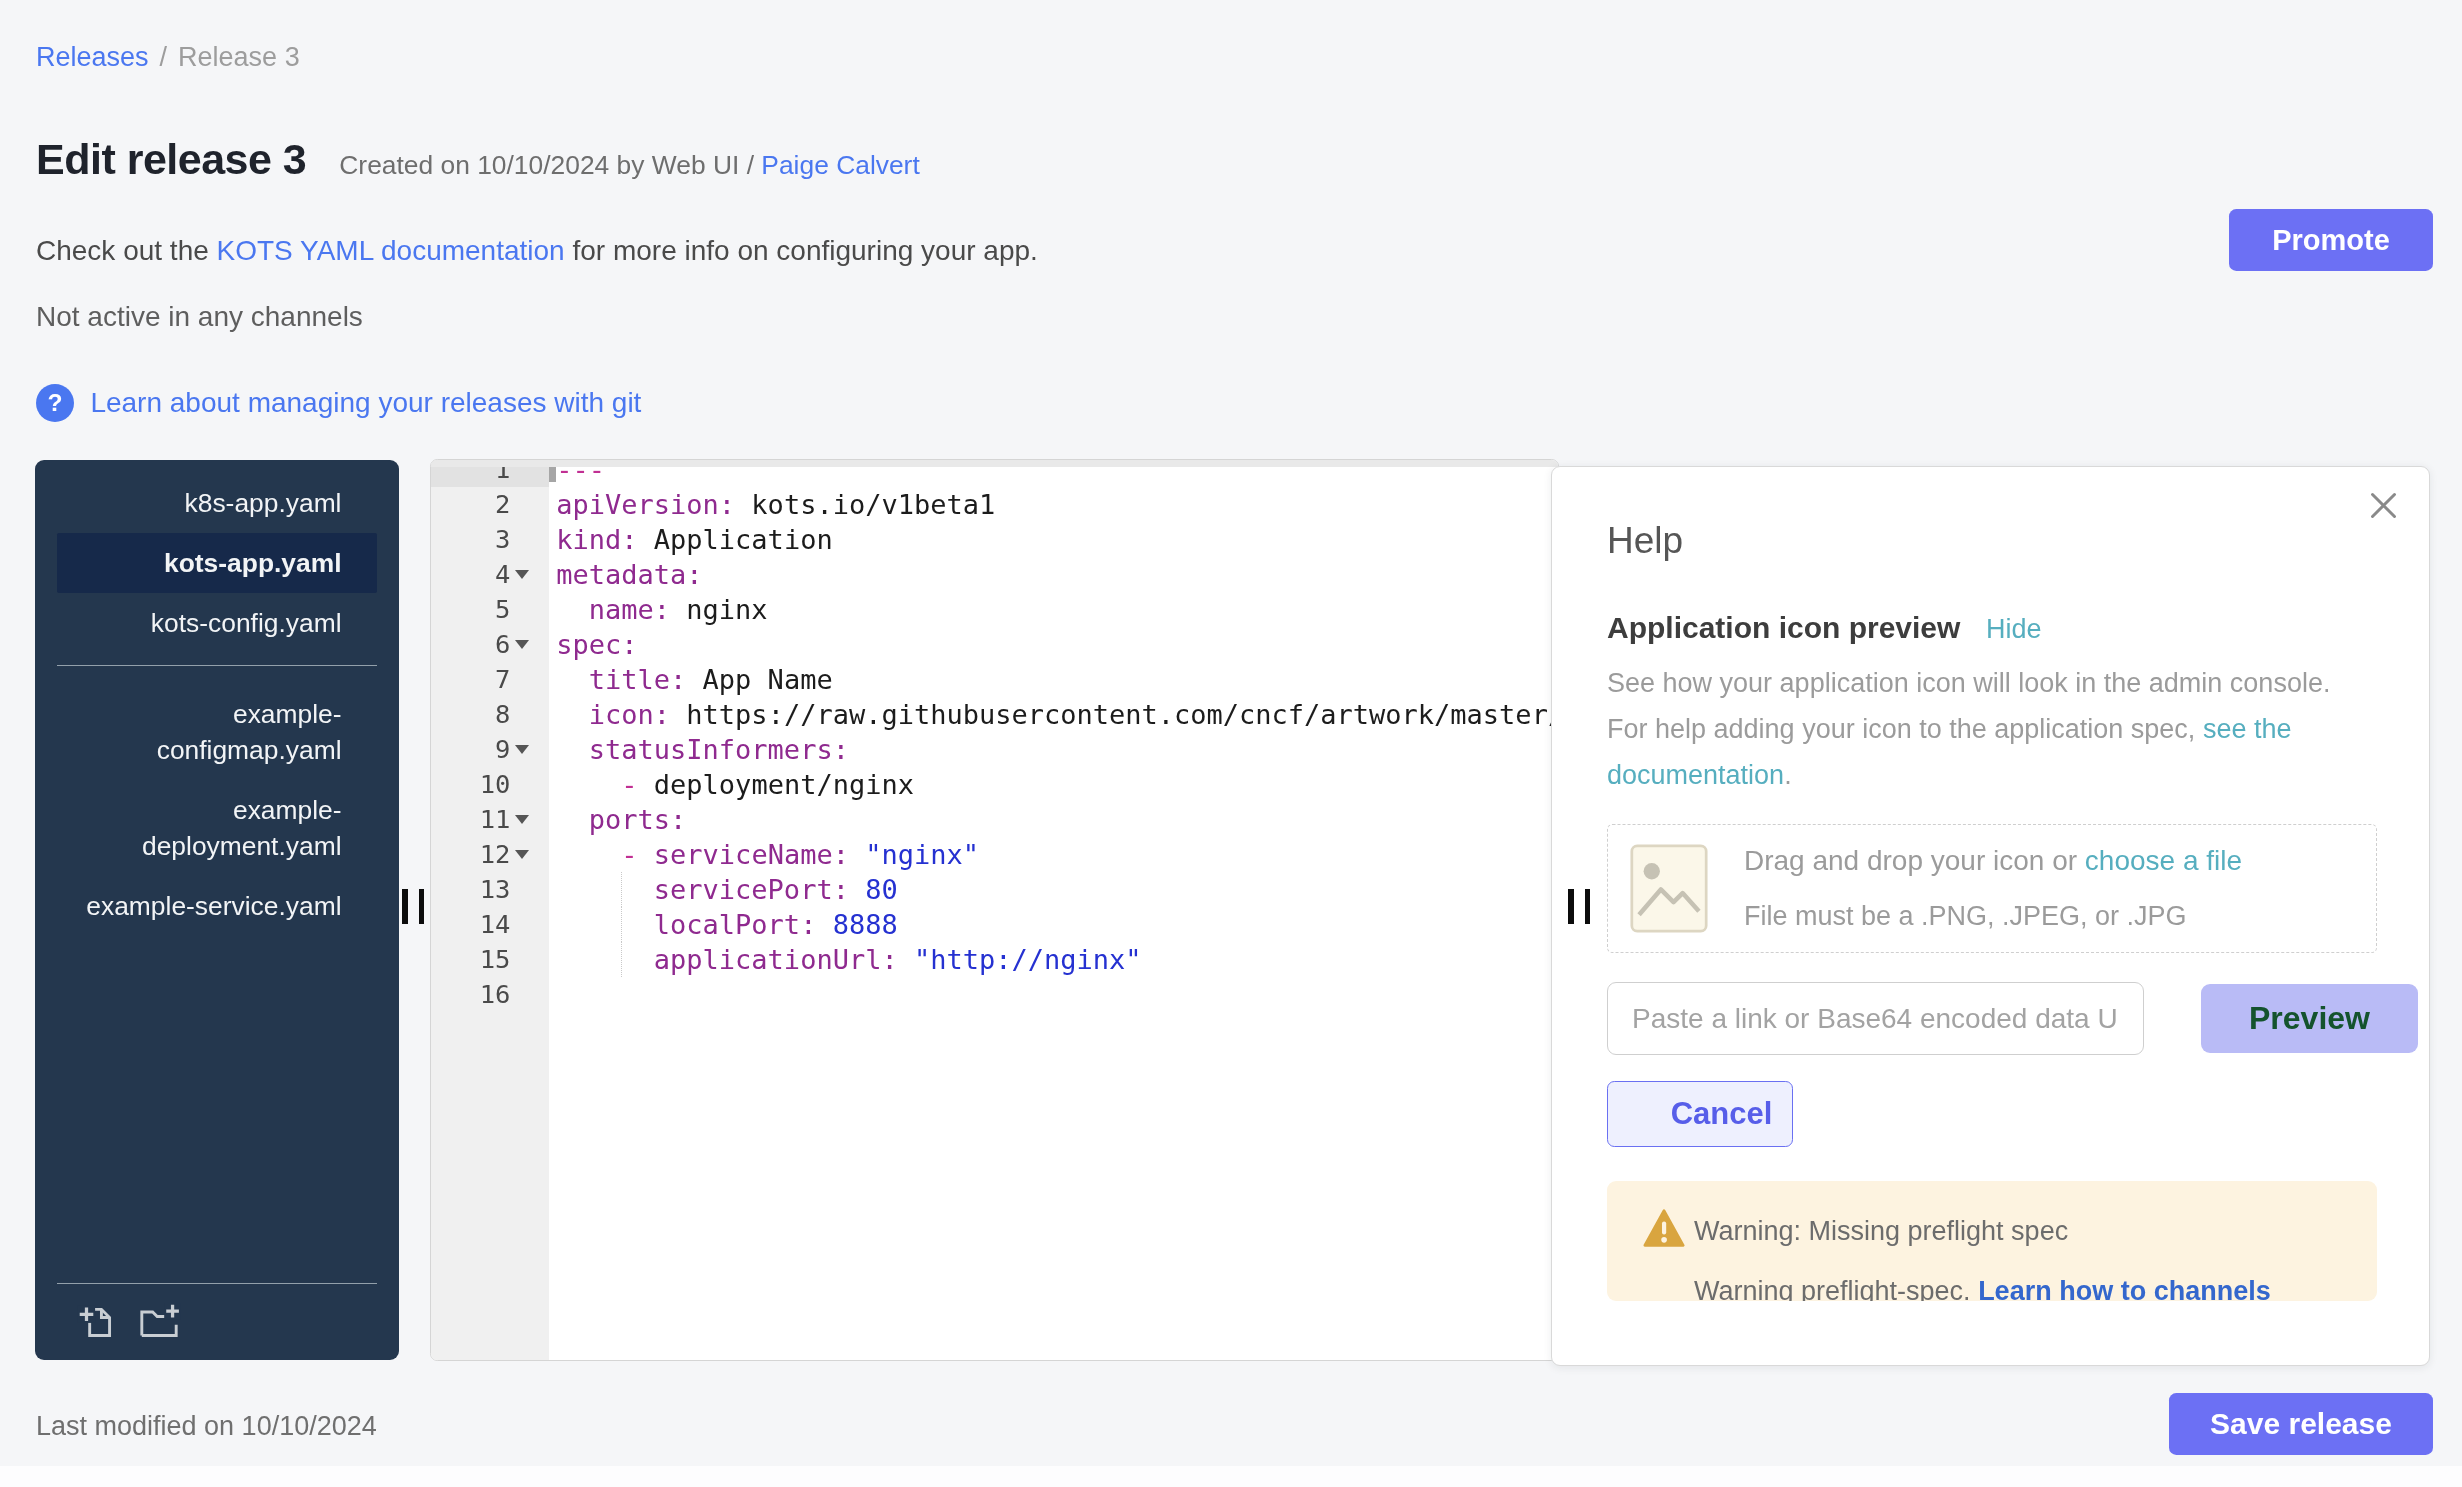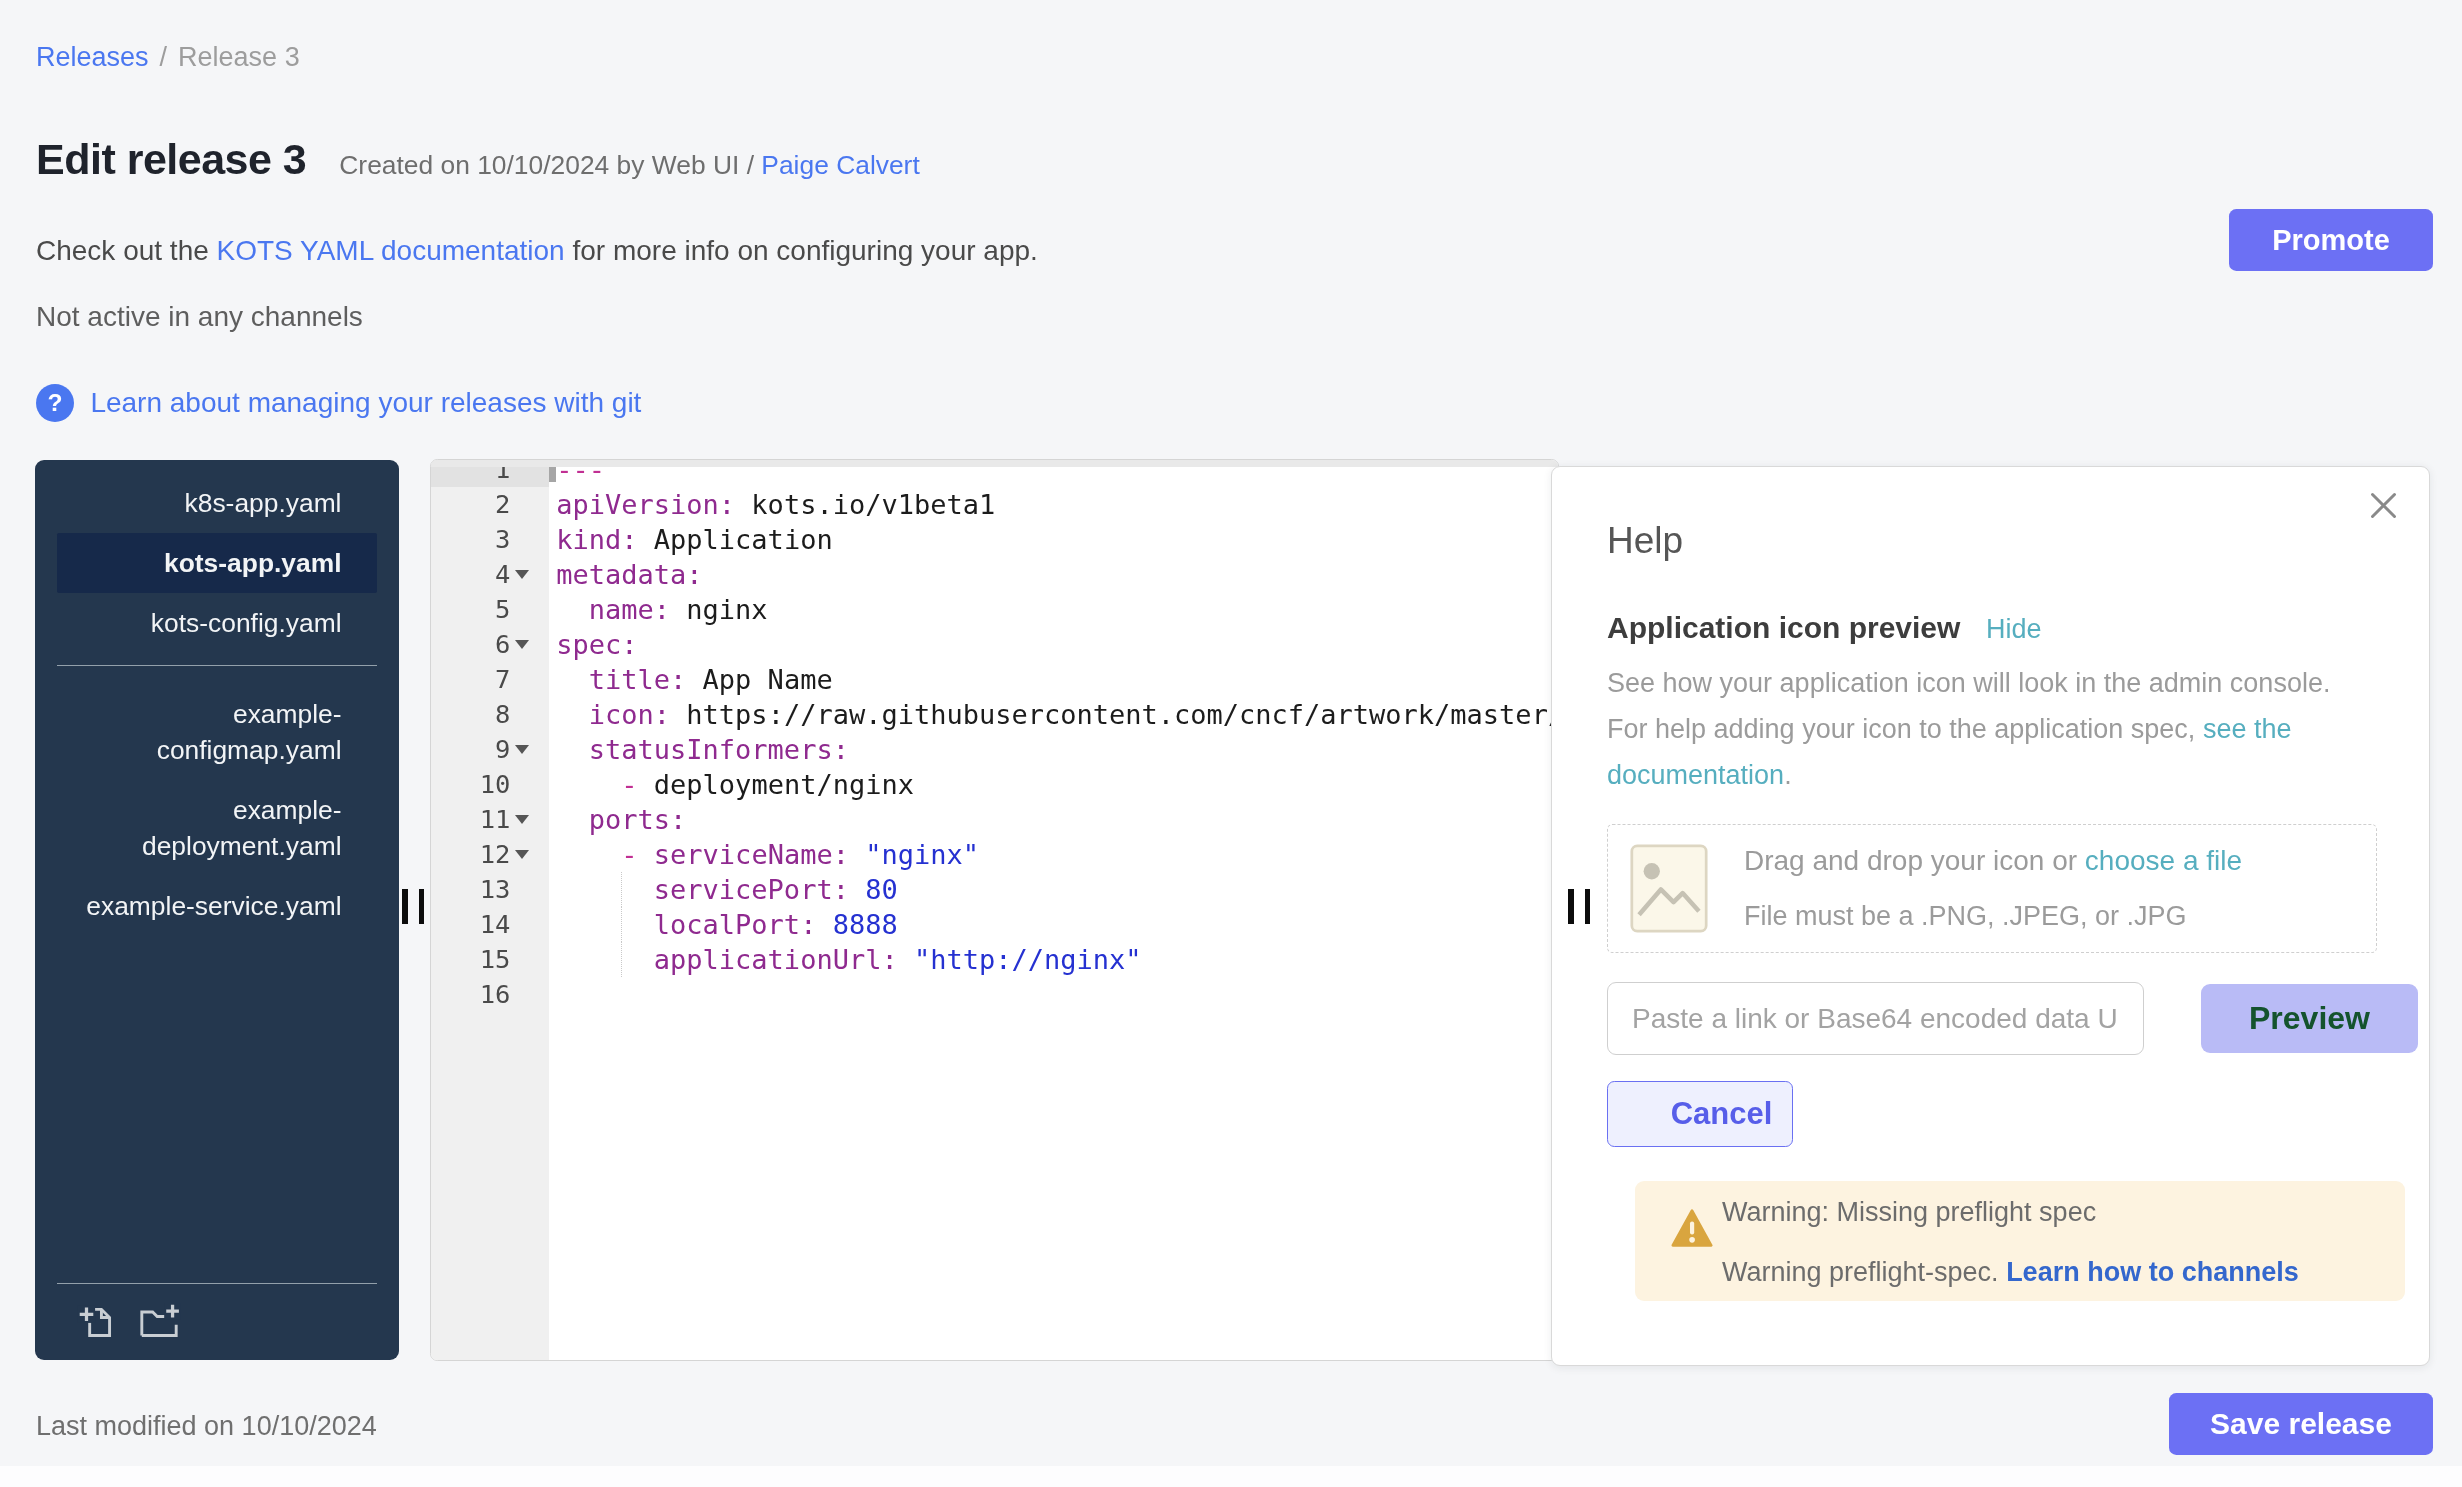--- a/index.html
+++ b/index.html
@@ -137,21 +137,21 @@
     color: #14532d; font-size: 32px; font-weight: 700; font-family: inherit; cursor: default; margin-left: 28px;
   }
   .cancel-btn {
     position: absolute; left: 55px; top: 614px; width: 186px; height: 66px;
     background: #eef0fe; border: 1.8px solid #6a70f2; border-radius: 7.3px;
     color: #575ee9; font-size: 31px; font-weight: 700; font-family: inherit; cursor: pointer; padding-left: 43px;
   }
 
   .warning-box {
     position: absolute; left: 55px; top: 714px; width: 770px; height: 120px;
-    background: #fdf3e0; border-radius: 9px; overflow: hidden; padding: 16px 18px 0 87px; margin-left: 28px;
+    background: #fdf3e0; border-radius: 9px; overflow: hidden; padding: 35px 18px 0 87px;
   }
   .warn-icon { position: absolute; left: 36px; top: 25.5px; }
   .warn-line1 { font-size: 27px; color: #6c6c6c; }
   .warn-line2 { font-size: 27px; color: #6c6c6c; margin-top: 29px; }
   .warn-line2 a { color: #3467cd; font-weight: 600; }
 
   
   .footer-note { position: absolute; left: 36px; top: 1411px; font-size: 27px; color: #6f6f6f; }
   .save-btn {
     position: absolute; right: 29px; top: 1393px; width: 264px; height: 62px;

